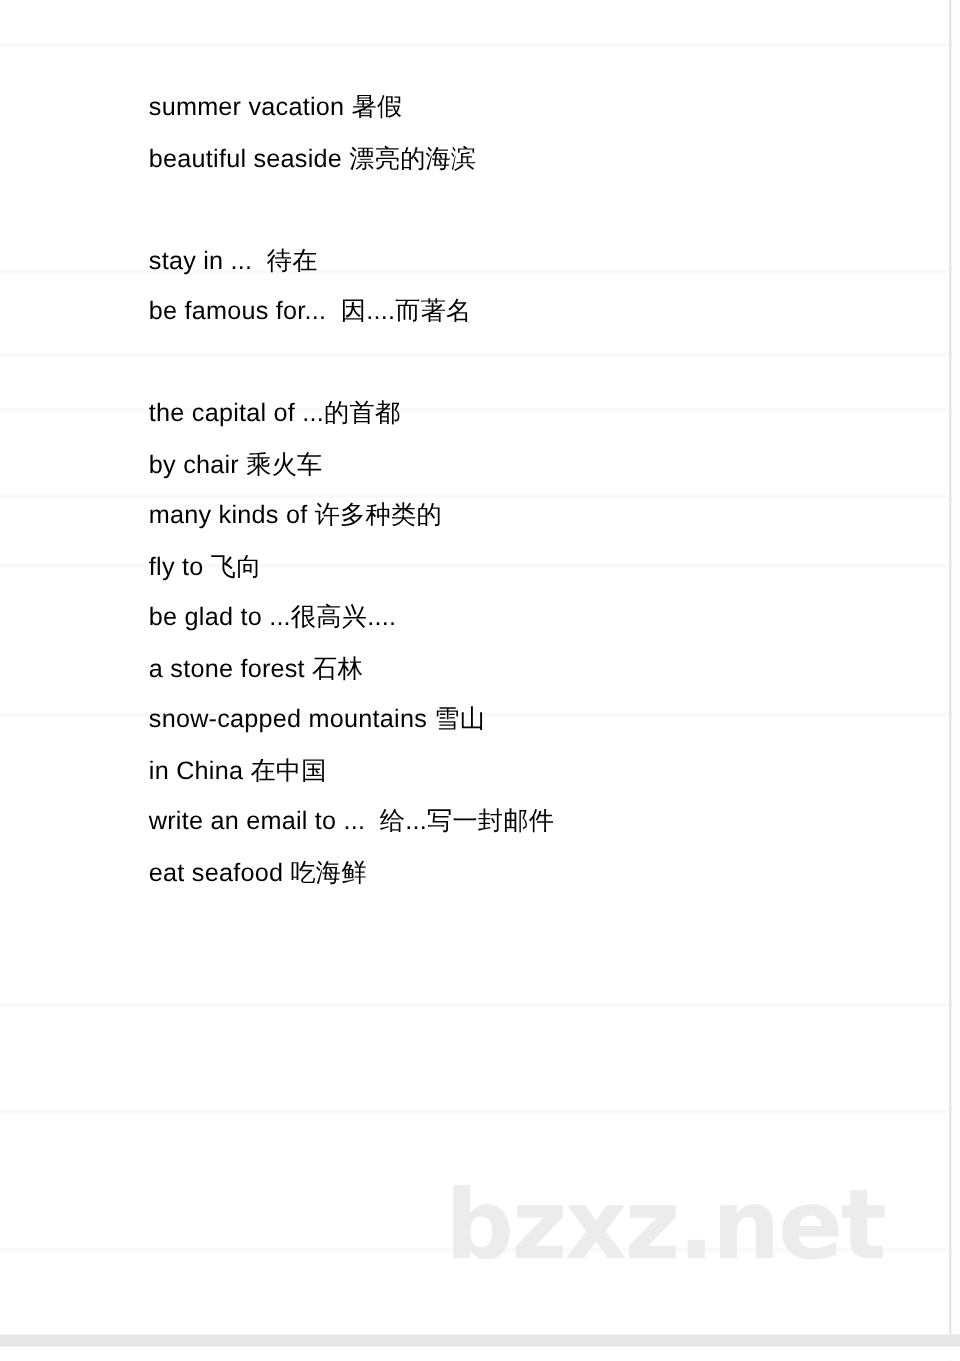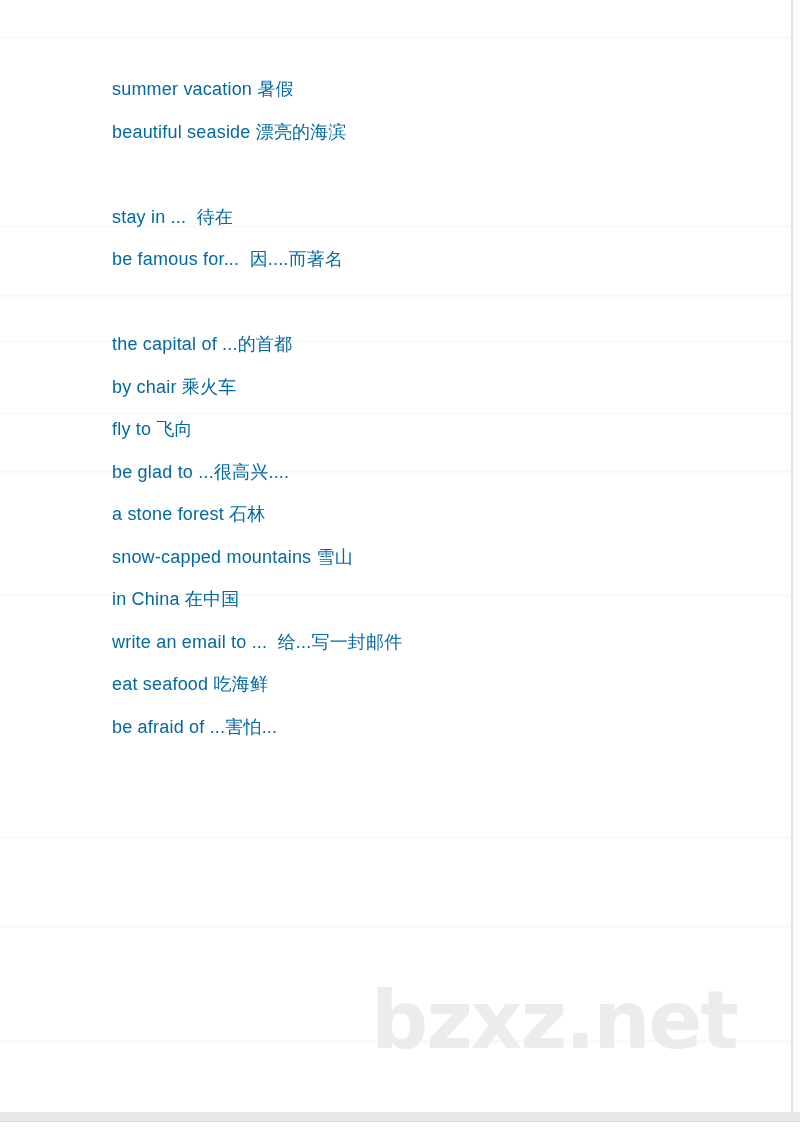--- a/index.html
+++ b/index.html
@@ -56,24 +56,25 @@
   .phrase-list {
     position: absolute;
     left: 112px;
     top: 68px;
     width: 620px;
   }
   .phrase-line {
     height: 42.5px;
     display: flex;
     align-items: center;
-    font-size: 18px;
+    font-size: 21px;
     letter-spacing: 0.2px;
-    color: #0369a1;
+    color: #000000;
     white-space: pre;
+    margin-left: 12px;
   }
   .watermark {
     position: absolute;
     left: 371px;
     top: 981px;
     font-family: "DejaVu Sans", sans-serif;
     font-weight: bold;
     font-size: 80px;
     line-height: 1;
     letter-spacing: -2px;
@@ -97,28 +98,28 @@
 
     <div class="phrase-list">
       <div class="phrase-line">summer vacation 暑假</div>
       <div class="phrase-line">beautiful seaside 漂亮的海滨</div>
       <div class="phrase-line"></div>
       <div class="phrase-line">stay in ...  待在</div>
       <div class="phrase-line">be famous for...  因....而著名</div>
       <div class="phrase-line"></div>
       <div class="phrase-line">the capital of ...的首都</div>
       <div class="phrase-line">by chair 乘火车</div>
+      <div class="phrase-line">many kinds of 许多种类的</div>
       <div class="phrase-line">fly to 飞向</div>
       <div class="phrase-line">be glad to ...很高兴....</div>
       <div class="phrase-line">a stone forest 石林</div>
       <div class="phrase-line">snow-capped mountains 雪山</div>
       <div class="phrase-line">in China 在中国</div>
       <div class="phrase-line">write an email to ...  给...写一封邮件</div>
       <div class="phrase-line">eat seafood 吃海鲜</div>
-      <div class="phrase-line">be afraid of ...害怕...</div>
     </div>
 
     <div class="scan-artifact" style="top:36px;"></div>
     <div class="scan-artifact" style="top:225px;"></div>
     <div class="scan-artifact" style="top:294px;"></div>
     <div class="scan-artifact" style="top:340px;"></div>
     <div class="scan-artifact" style="top:412px;"></div>
     <div class="scan-artifact" style="top:470px;"></div>
     <div class="scan-artifact" style="top:594px;"></div>
     <div class="scan-artifact" style="top:836px;"></div>

